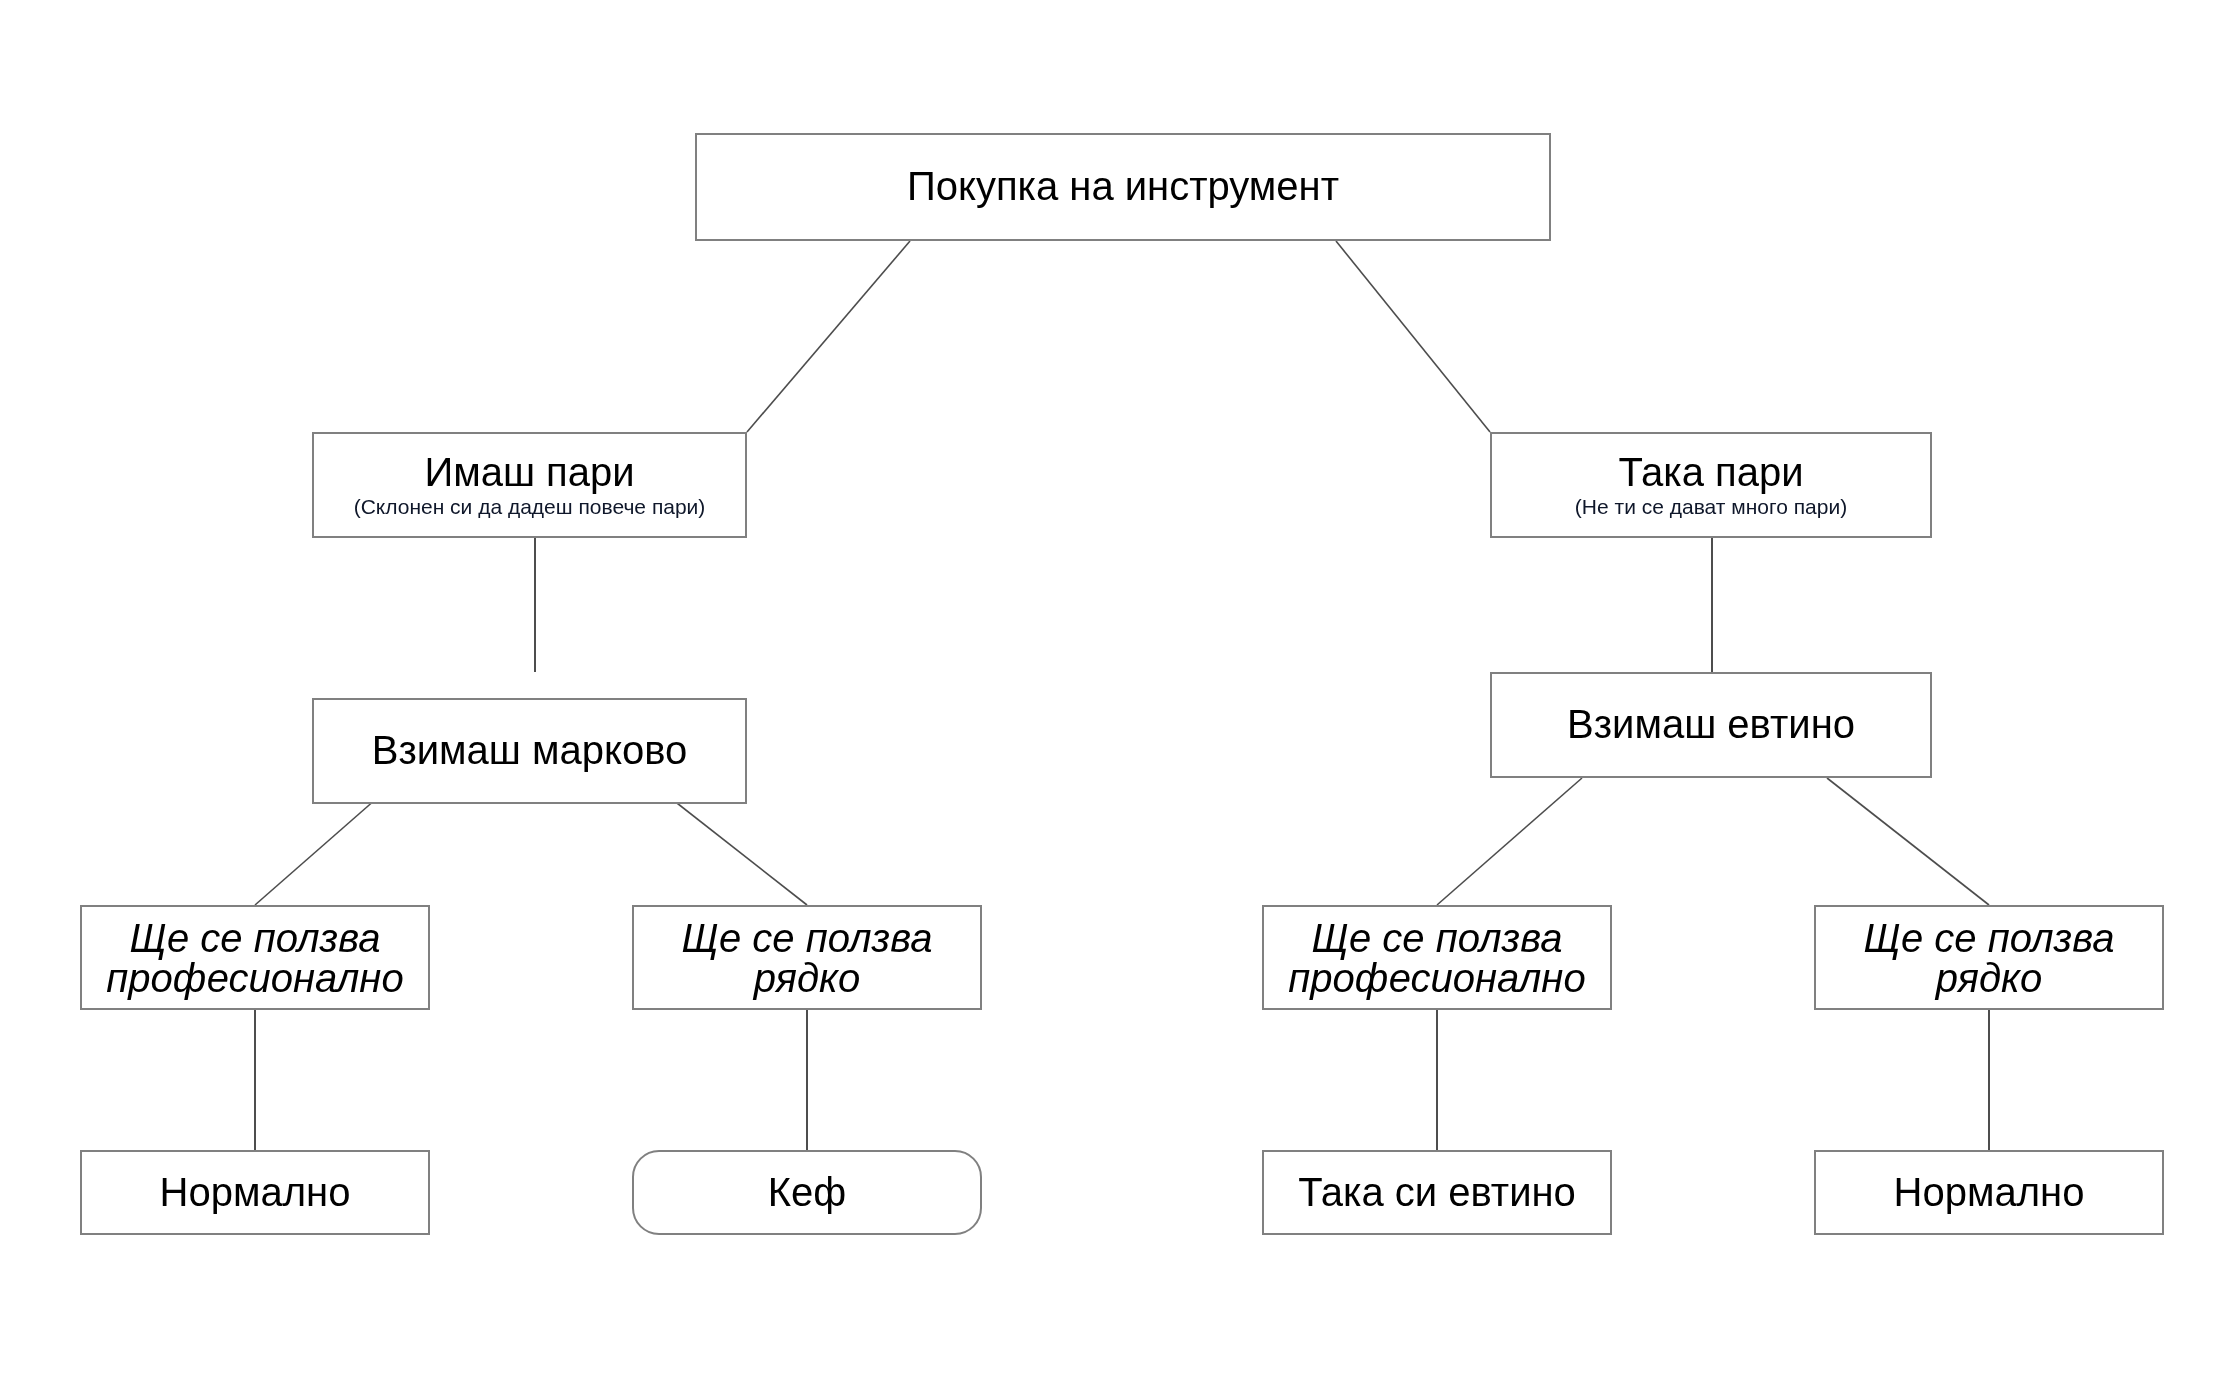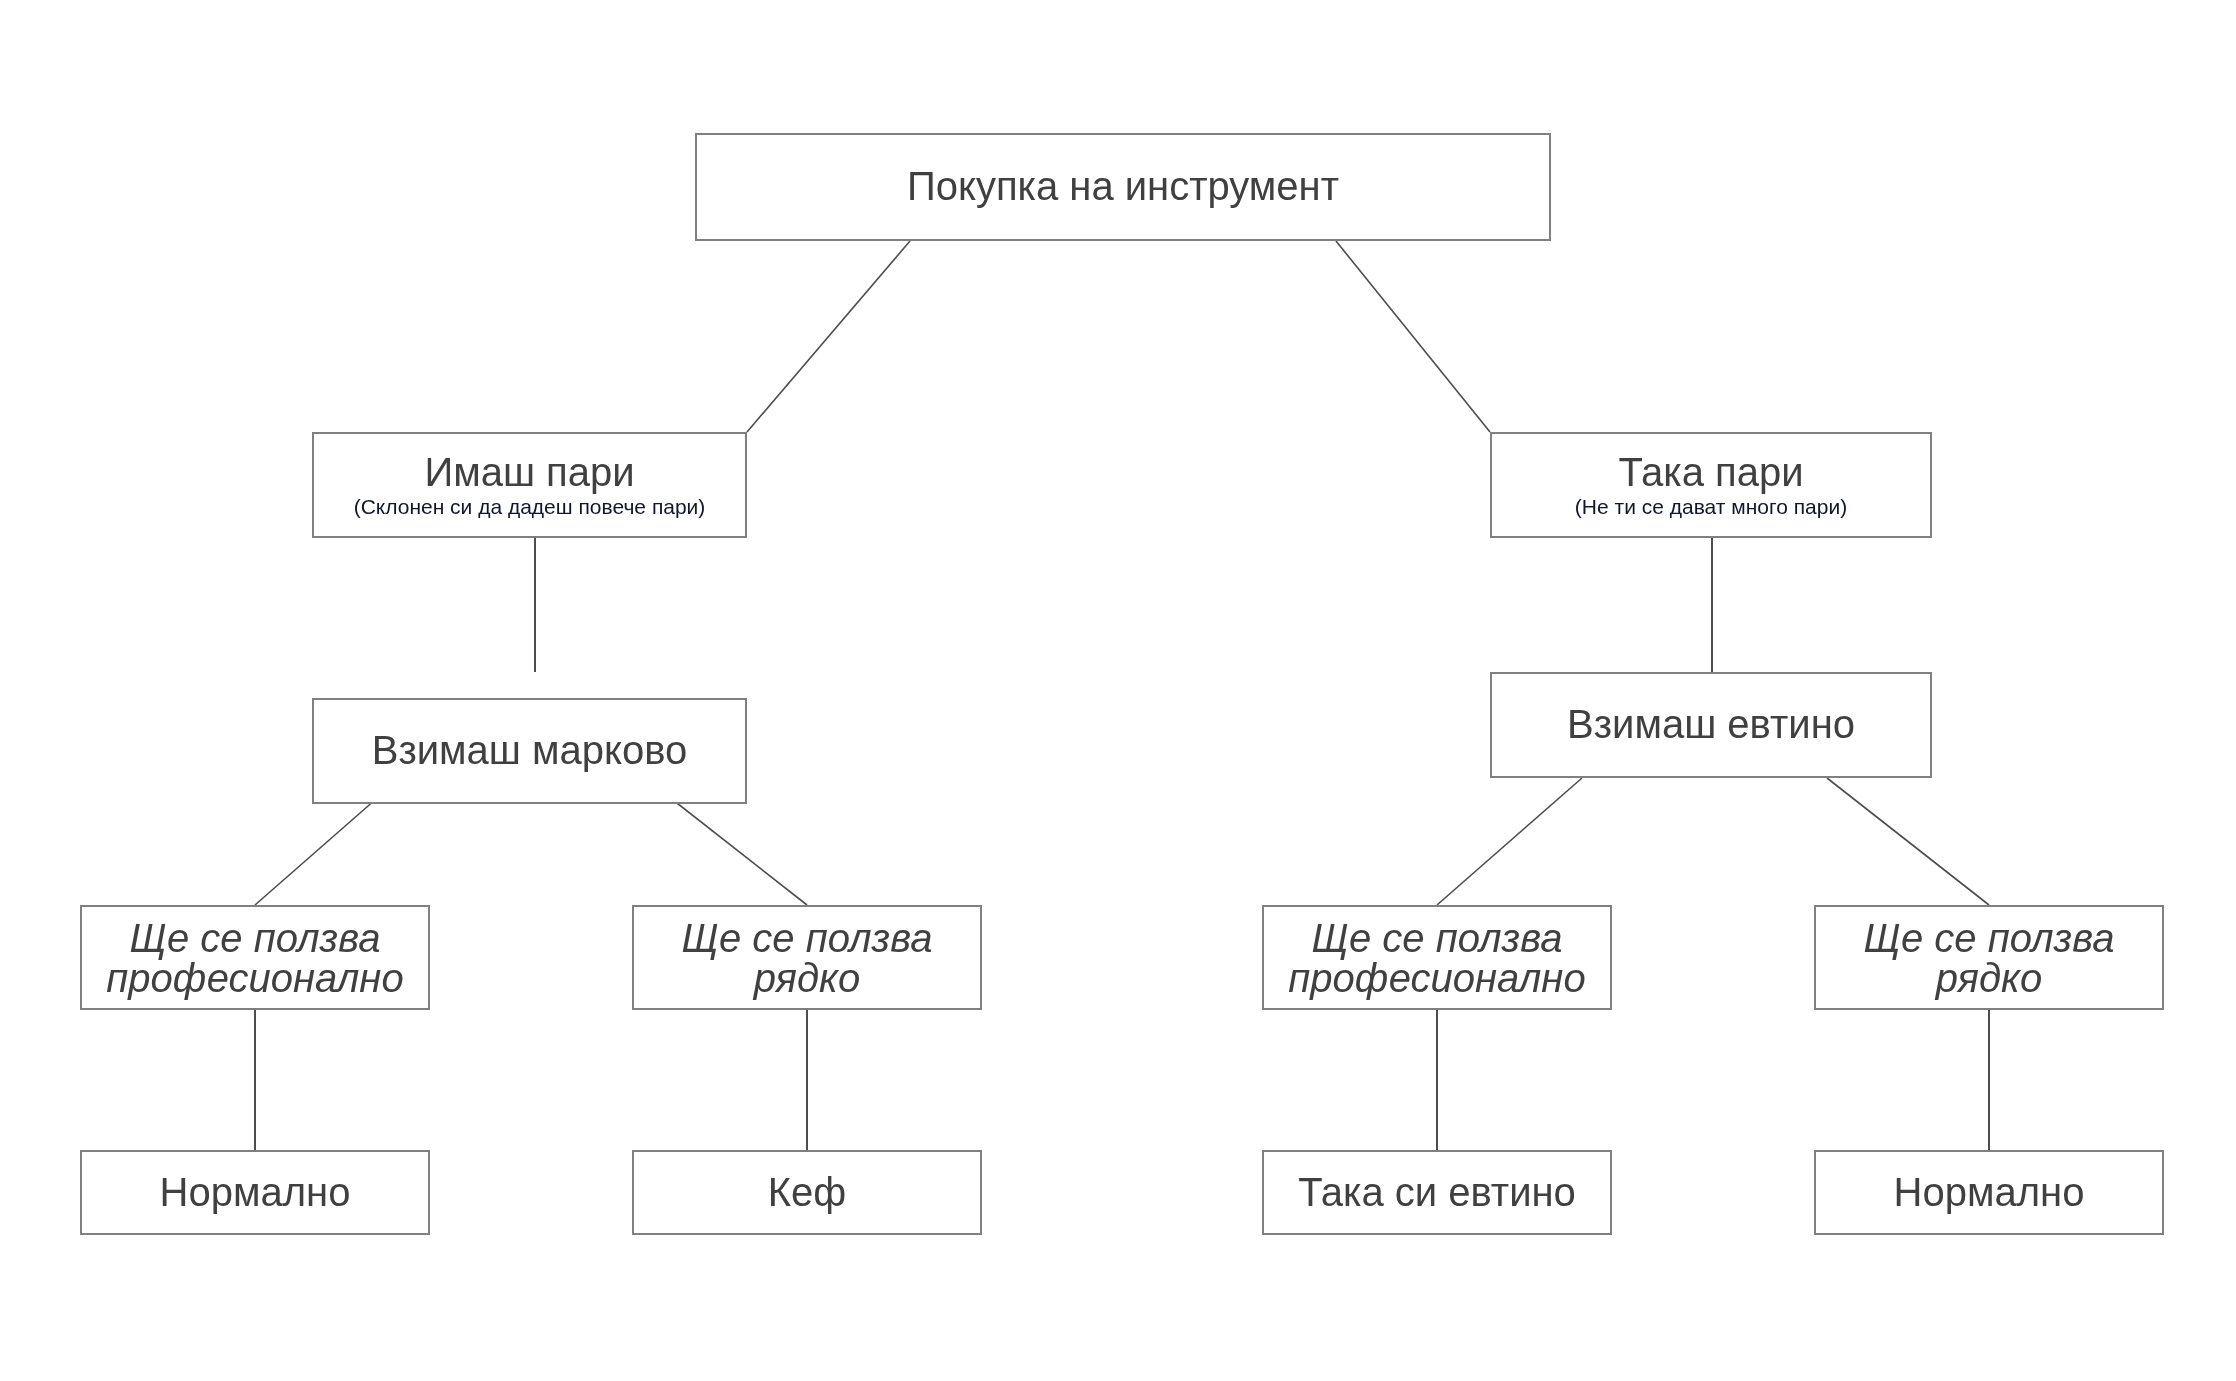--- a/index.html
+++ b/index.html
@@ -35,21 +35,21 @@
     justify-content: center;
     text-align: center;
     color: #000000;
     line-height: 1.08;
     z-index: 2;
   }
   .node .title {
     font-size: 40px;
     font-weight: 400;
     white-space: nowrap;
-    color: #404040;
+    color: #000000;
   }
   .node .title.wrap {
     white-space: normal;
     line-height: 1.0;
     font-style: italic;
   }
   .node .subtitle {
     font-size: 21px;
     font-weight: 400;
     white-space: nowrap;
@@ -101,21 +101,21 @@
       </div>
       <div class="node" style="left: 1262px; top: 905px; width: 350px; height: 105px;">
         <div class="title wrap">Ще се ползва професионално</div>
       </div>
       <div class="node" style="left: 1814px; top: 905px; width: 350px; height: 105px;">
         <div class="title wrap">Ще се ползва рядко</div>
       </div>
       <div class="node" style="left: 80px; top: 1150px; width: 350px; height: 85px;">
         <div class="title">Нормално</div>
       </div>
-      <div class="node" style="left: 632px; top: 1150px; width: 350px; height: 85px;">
+      <div class="node" style="left: 632px; top: 1150px; width: 350px; height: 85px; border-radius: 27px;">
         <div class="title">Кеф</div>
       </div>
       <div class="node" style="left: 1262px; top: 1150px; width: 350px; height: 85px;">
         <div class="title">Така си евтино</div>
       </div>
       <div class="node" style="left: 1814px; top: 1150px; width: 350px; height: 85px;">
         <div class="title">Нормално</div>
       </div>
     </div>
 </div>

